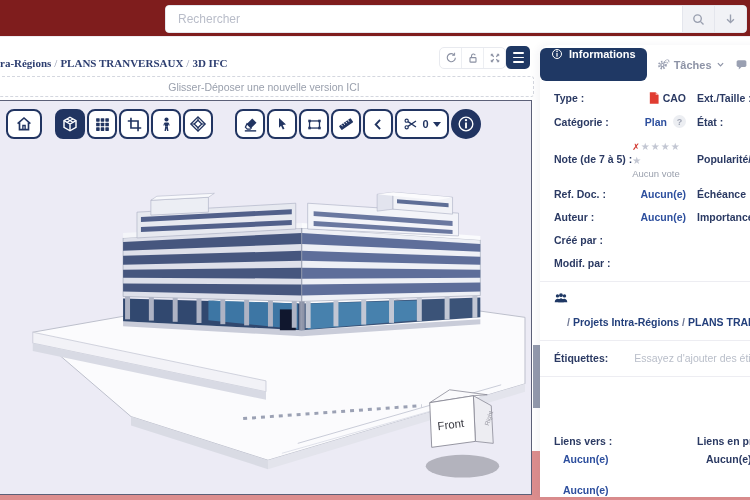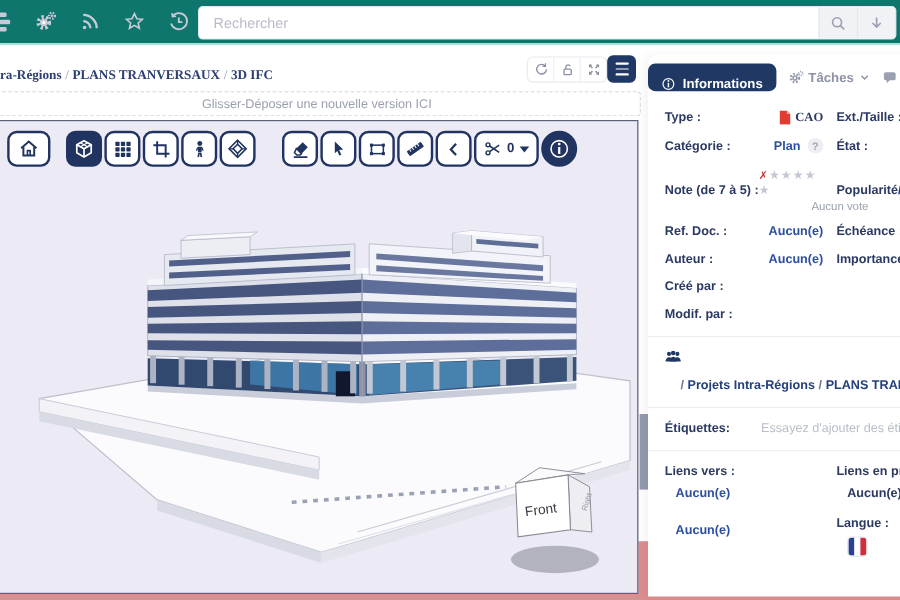--- a/index.html
+++ b/index.html
@@ -1,22 +1,22 @@
 <!DOCTYPE html>
 <html><head>
 <meta charset="utf-8">
 <style>
   html,body{margin:0;padding:0;}
   body{width:750px;height:500px;overflow:hidden;position:relative;background:#fff;
        font-family:"Liberation Sans",sans-serif;-webkit-font-smoothing:antialiased;}
   svg{display:block;}
 
   
-  .topbar{position:absolute;left:0;top:0;width:750px;height:36px;background:#0f766e;
-          border-bottom:1px solid #ededf2;display:flex;align-items:center;}
+  .topbar{position:absolute;left:0;top:0;width:750px;height:36px;background:#7f1d1d;
+          border-bottom:1px solid #ededf2;display:flex;align-items:center;justify-content:center;}
   .topbar-icons{display:flex;align-items:center;gap:19px;margin-left:-8px;}
   .tb-ic{width:18px;height:18px;color:#c6cad6;cursor:pointer;}
   .searchbox{position:absolute;left:165px;top:5px;width:580px;height:26px;border:1px solid #e4e6ed;
              border-radius:4px;display:flex;align-items:stretch;overflow:hidden;background:#fff;}
   .searchbox input{flex:1;border:0;outline:none;padding:0 12px;font-size:12px;color:#555;
                    font-family:"Liberation Sans",sans-serif;}
   .searchbox input::placeholder{color:#b9bdc9;}
   .sb-btn{width:31px;background:#f1f2f6;border-left:1px solid #e4e6ed;display:flex;
           align-items:center;justify-content:center;color:#9aa0b0;}
 
@@ -57,49 +57,49 @@
   .clipcount{color:#213461;font-size:11px;font-weight:bold;}
   .caret{width:0;height:0;border-left:4px solid transparent;border-right:4px solid transparent;
          border-top:5px solid #213461;margin-left:1px;}
 
   
   .salmon{position:absolute;left:0;top:451px;width:750px;height:49px;background:#dd8e8e;}
   .scroll-thumb{position:absolute;left:533px;top:345px;width:7px;height:63px;background:#939aad;}
   .panel{position:absolute;left:540px;top:45px;width:235px;height:452px;background:#fff;
          border-radius:10px 0 0 0;box-shadow:-3px 0 8px rgba(40,40,80,.05);}
   .tabs{display:flex;align-items:center;padding:5px 0 0 0;height:29px;}
-  .tab-active{display:inline-flex;align-items:flex-end;gap:6px;background:#1f3864;color:#fff;
-              font-size:11px;font-weight:bold;padding:0 11px;height:23px;border-radius:6px;cursor:pointer;}
+  .tab-active{display:inline-flex;align-items:flex-start;gap:6px;background:#1f3864;color:#fff;
+              font-size:11px;font-weight:bold;padding:0 11px;height:33px;border-radius:6px;cursor:pointer;}
   .tab{display:inline-flex;align-items:center;gap:4px;color:#8d93a6;font-size:11px;font-weight:bold;
        margin-left:10px;white-space:nowrap;cursor:pointer;}
   .panel-body{padding:13px 0 0 14px;}
   .row{display:grid;grid-template-columns:132px auto;column-gap:11px;align-items:center;
        margin-bottom:11px;}
   .c1{display:flex;justify-content:space-between;align-items:center;}
   .lbl{font-weight:bold;color:#2b3a63;font-size:10.5px;white-space:nowrap;}
   .val{color:#2d4f9e;font-weight:bold;font-size:10.5px;white-space:nowrap;cursor:pointer;}
   .val-dark{color:#2b3a63;font-weight:bold;font-size:10.5px;white-space:nowrap;}
   .note-row{margin-bottom:9px;}
   .stars-box{width:58px;line-height:11px;text-align:left;}
   .star{color:#c3c7d3;font-size:10px;letter-spacing:1px;cursor:pointer;}
   .clearx{color:#d2372f;font-size:9px;margin-right:1px;cursor:pointer;}
-  .note-cap{color:#9aa0ad;font-size:9.5px;margin-top:2px;white-space:nowrap;margin-left:44px;}
+  .note-cap{color:#9aa0ad;font-size:9.5px;margin-top:2px;white-space:nowrap;}
   .hline{border:0;border-top:1px solid #ededf2;margin:12px 0 11px -14px;}
   .help-dot{display:inline-flex;width:13px;height:13px;border-radius:50%;background:#eceef2;
             color:#a0a6b5;font-size:9px;font-weight:bold;align-items:center;justify-content:center;
             margin-left:6px;cursor:pointer;}
-  .typeval{display:flex;align-items:center;gap:4px;font-family:Liberation Serif, serif;}
+  .typeval{display:flex;align-items:center;gap:4px;}
   .loc-crumbs{margin:13px 0 2px 10px;font-size:10.5px;font-weight:bold;color:#24407c;
               white-space:nowrap;display:flex;align-items:center;gap:3px;}
   .loc-crumbs .sep{color:#6d7693;}
   .tagline{display:flex;align-items:center;margin-bottom:2px;}
   .tag-ph{color:#b9bec9;font-size:10.5px;margin-left:26px;white-space:nowrap;}
   .links-grid{display:grid;grid-template-columns:132px auto;column-gap:11px;row-gap:13px;
               margin-top:2px;}
-  .link-cell .lbl{display:block;}
+  .link-cell .lbl{display:block;margin-top:47px;}
   .link-cell .val{display:block;margin:6px 0 0 9px;}
   .flag{width:15px;height:15px;border-radius:4px;overflow:hidden;display:flex;margin:5px 0 0 9px;
         border:0.5px solid #e3e3e8;cursor:pointer;}
   .flag i{flex:1;} .flag .b{background:#2b3f92;} .flag .w{background:#fff;} .flag .r{background:#cf2e3c;}
 </style>
 </head>
 <body>
 
 <div class="salmon" data-interactable="false"></div>
 

